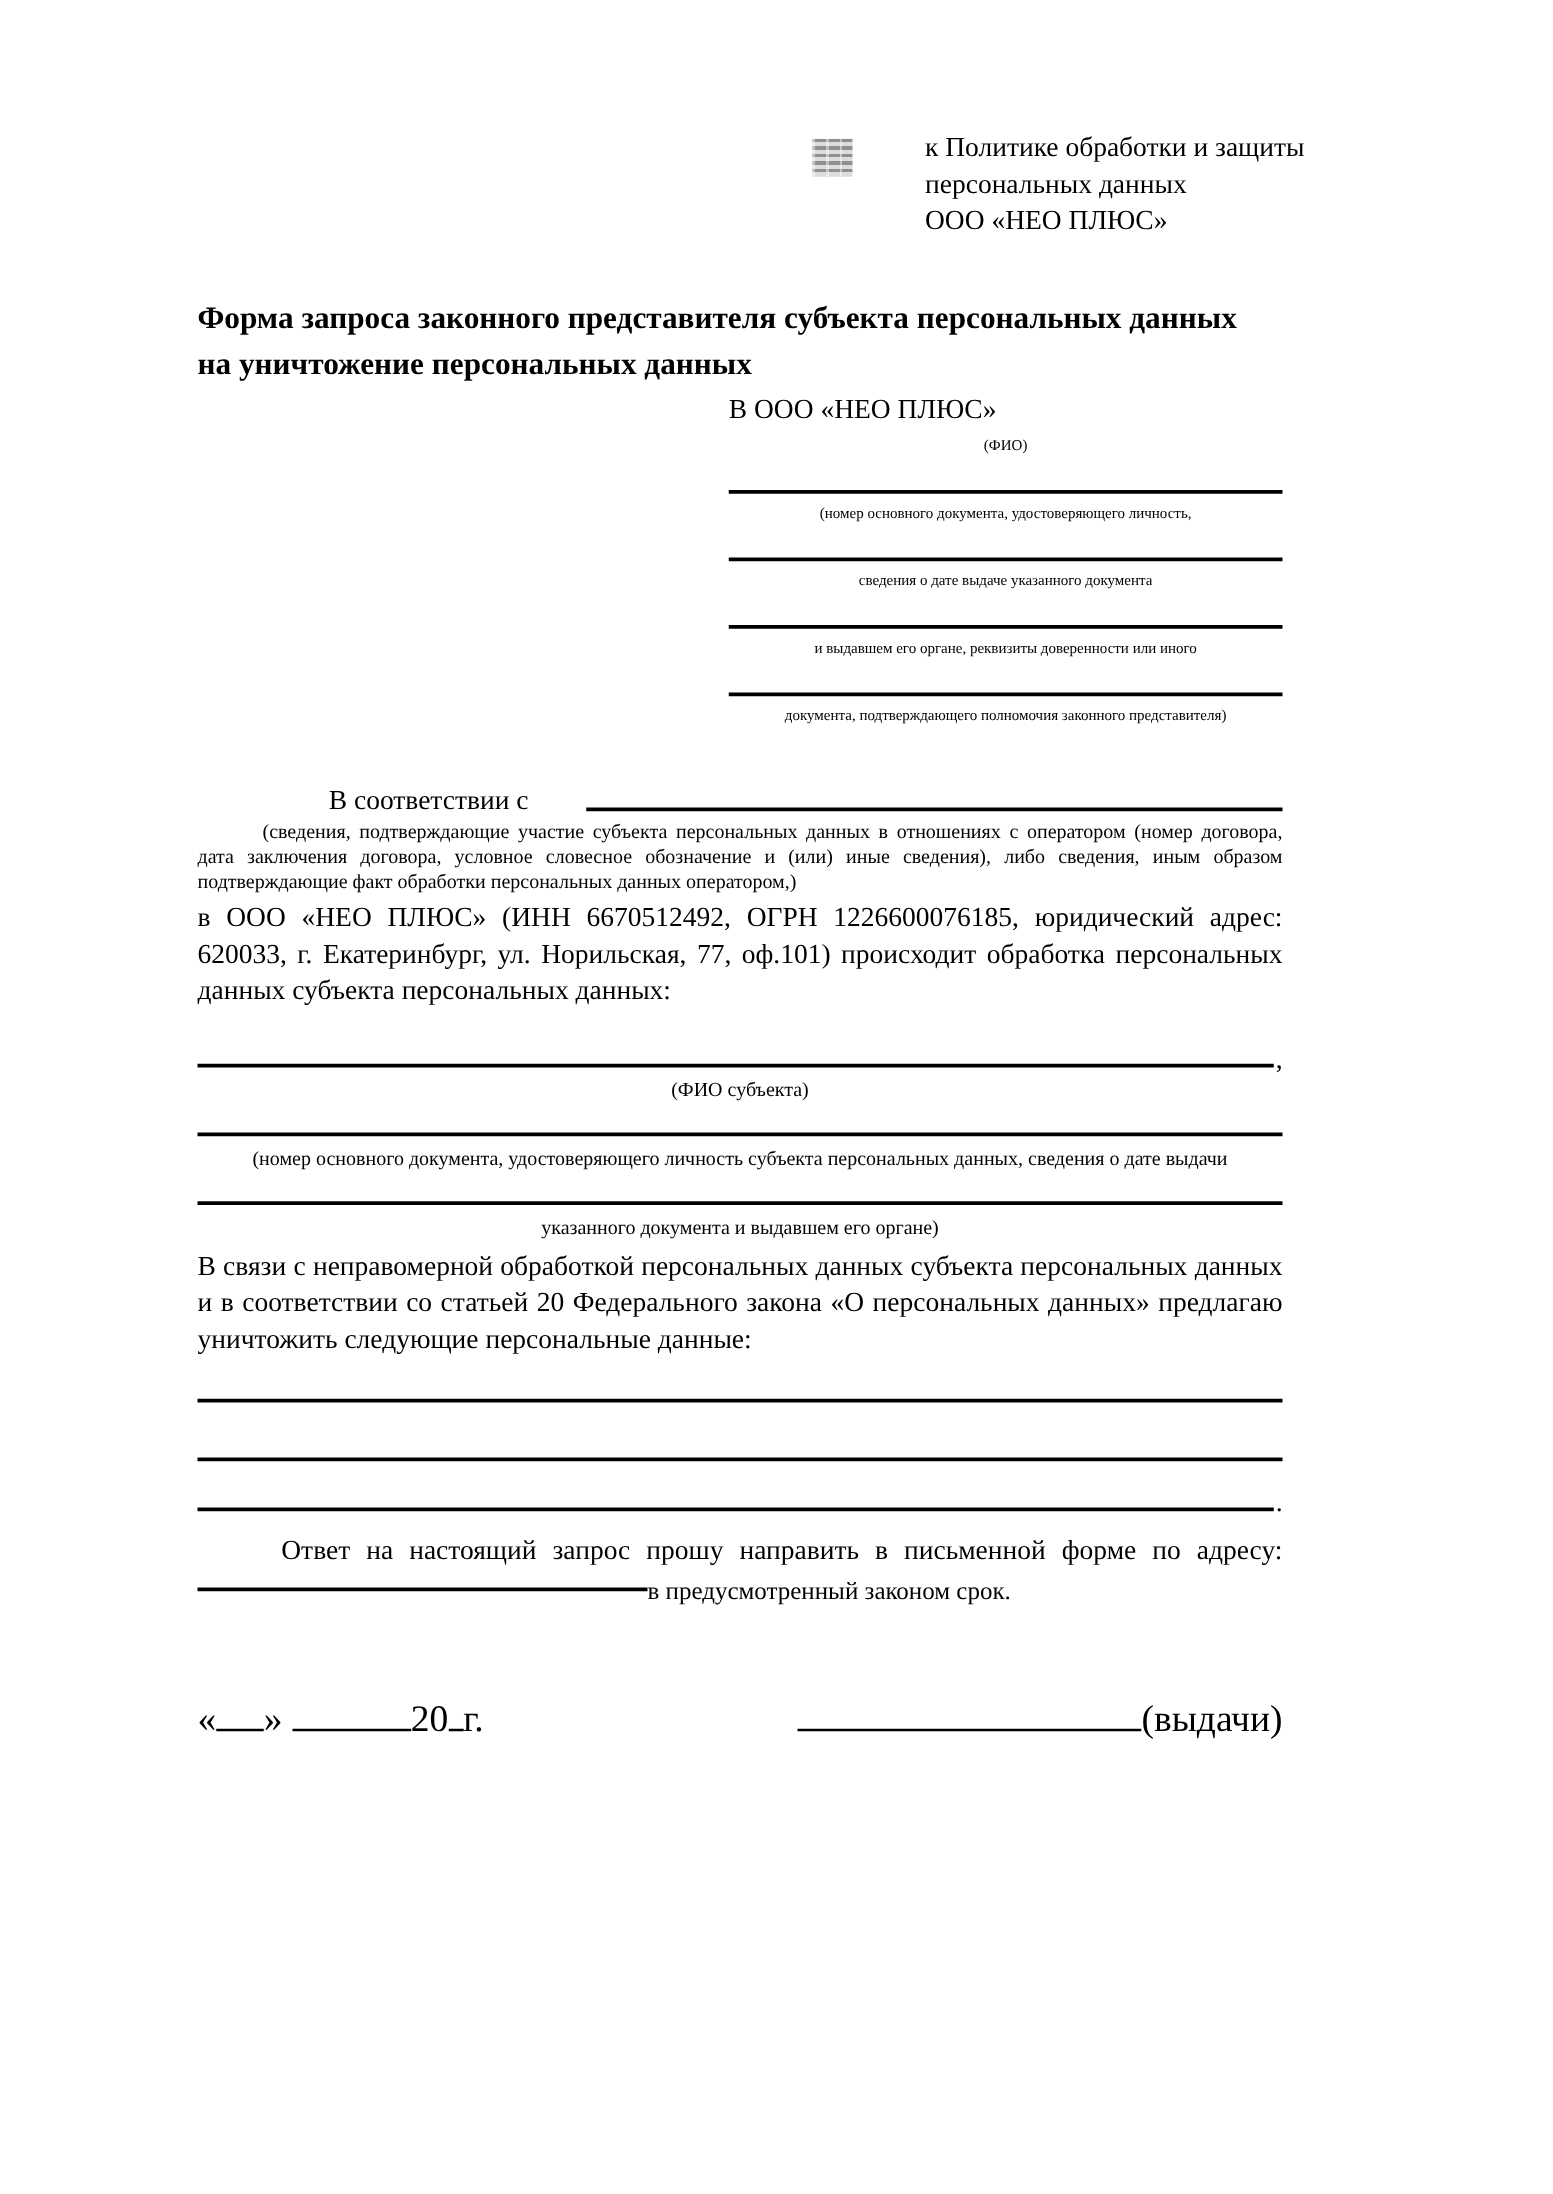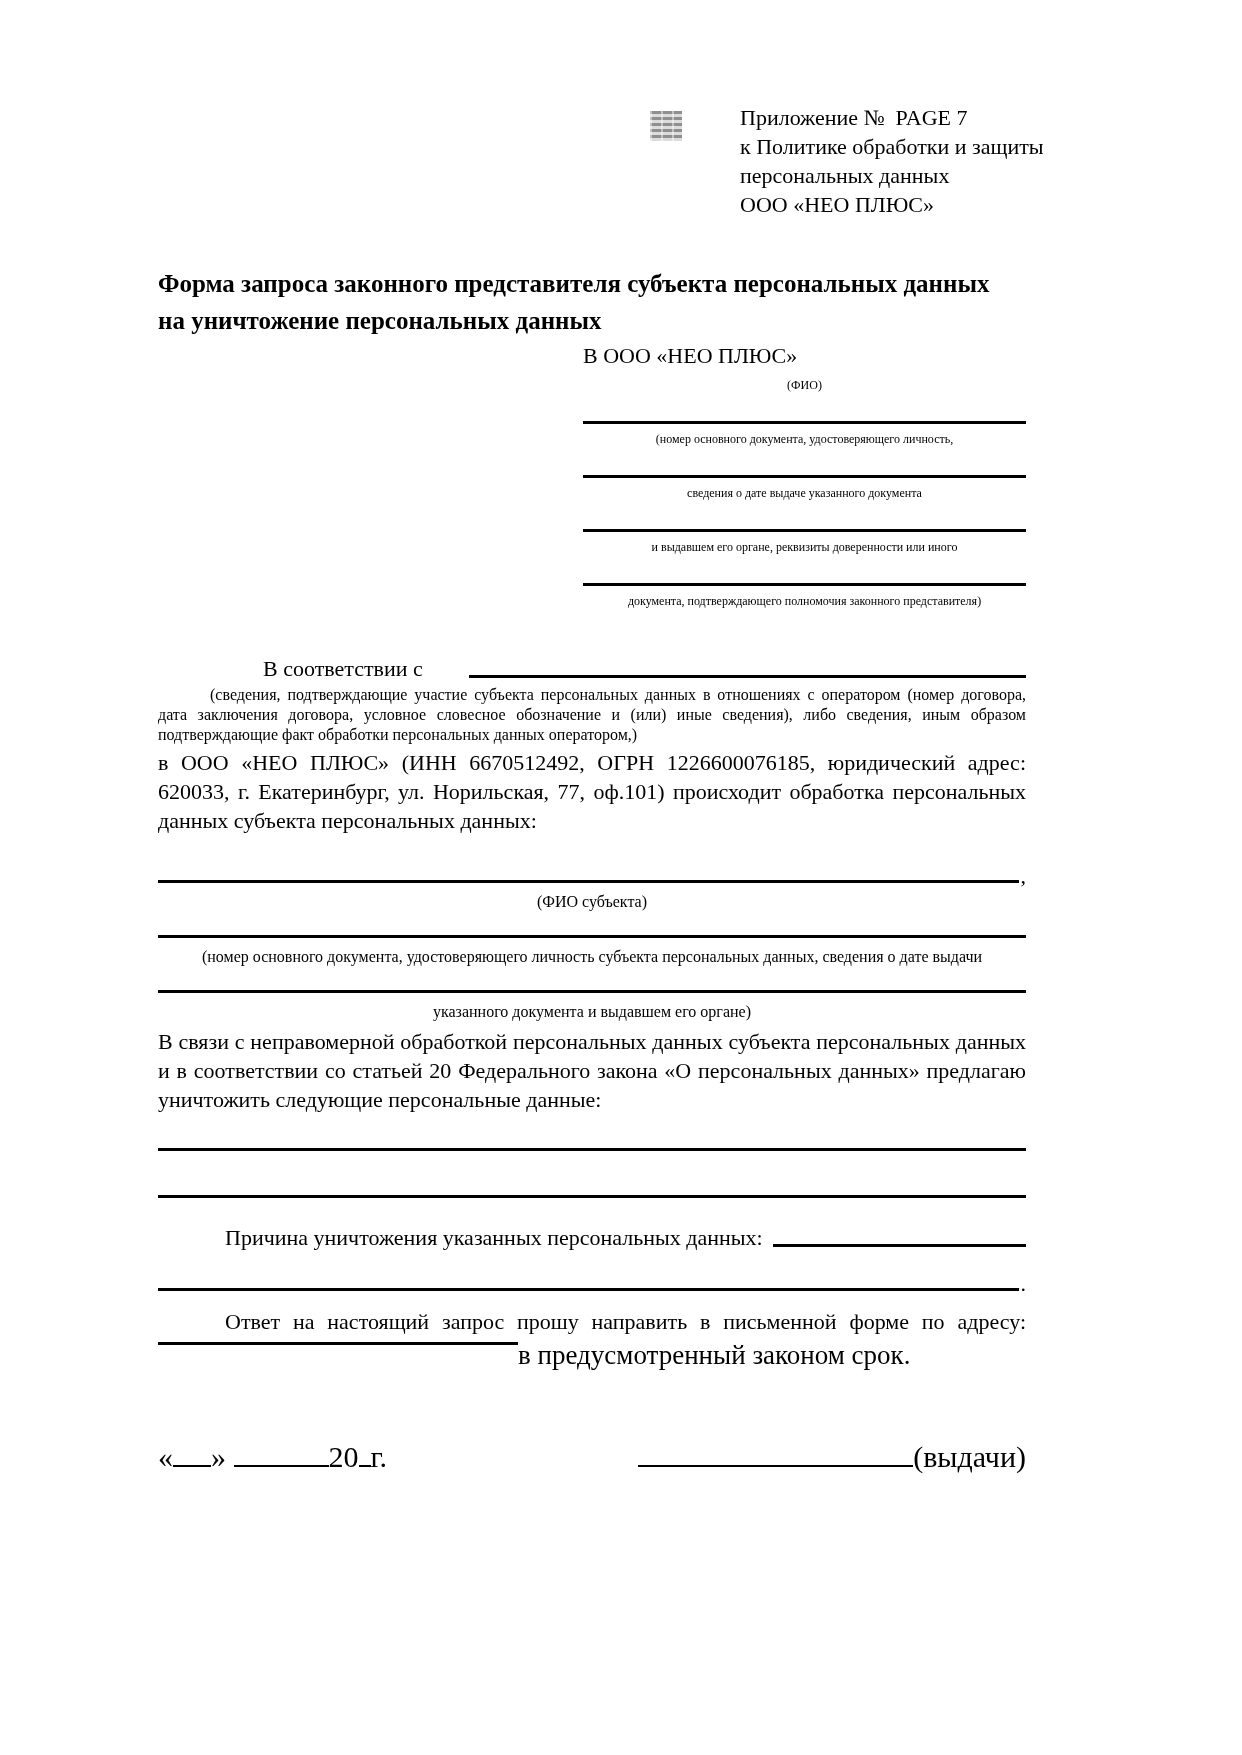--- a/index.html
+++ b/index.html
@@ -58,38 +58,37 @@
   .blank-wide { border-bottom:3px solid #000; height:0; }
   .bw1 { margin-top:34px; }
   .bw2 { margin-top:44px; }
   .reason-row { display:flex; align-items:flex-end; margin-top:26px; font-size:22px; }
   .reason-row .lbl { flex:0 0 auto; line-height:27px; }
   .reason-row .rule { flex:1 1 auto; border-bottom:3px solid #000; margin-bottom:4px; margin-left:10px; }
   .dot-rule-row { display:flex; align-items:flex-end; margin-top:22px; }
   .dot-rule-row .rule { flex:1 1 auto; border-bottom:3px solid #000; margin-bottom:4px; }
   .dot-rule-row .after { flex:0 0 auto; font-size:22px; line-height:22px; margin-left:2px; }
   .response-par { margin-top:12px; text-indent:67px; text-align:justify; text-align-last:justify; }
-  .response-row { display:flex; align-items:flex-start; margin-top:6px; font-size:27px; }
+  .response-row { display:flex; align-items:center; margin-top:6px; font-size:20px; }
   .response-row .rule { flex:0 0 360px; border-bottom:3px solid #000; margin-bottom:4px; }
   .response-row .lbl { flex:0 0 auto; line-height:27px; font-weight:bold; }
 
   
   .footer-row { display:flex; justify-content:space-between; align-items:flex-end; margin-top:68px; font-size:30px; line-height:27px; }
   .u { display:inline-block; height:1em; border-bottom:2px solid #000; }
   .w38 { width:38px; } .w95 { width:95px; } .w12 { width:12px; } .w275 { width:275px; }
 </style>
 </head>
 <body>
 
 <div class="page">
 
   <div class="header-row">
     <div class="artifact"></div>
     <div class="header-block">
-      <div>Приложение №&nbsp; PAGE 7</div>
       <div>к Политике обработки и защиты</div>
       <div>персональных данных</div>
       <div>ООО «НЕО ПЛЮС»</div>
     </div>
   </div>
 
   <div class="title">
     <div>Форма запроса законного представителя субъекта персональных данных</div>
     <div>на уничтожение персональных данных</div>
   </div>
@@ -135,25 +134,20 @@
   <div class="subject-rule-row gap">
     <div class="rule"></div>
   </div>
   <div class="caption-wide">указанного документа и выдавшем его органе)</div>
 
   <div class="body-text request-par">В связи с неправомерной обработкой персональных данных субъекта персональных данных и в соответствии со статьей 20 Федерального закона «О персональных данных» предлагаю уничтожить следующие персональные данные:</div>
 
   <div class="blank-wide bw1"></div>
   <div class="blank-wide bw2"></div>
 
-  <div class="reason-row">
-    <span class="indent-spacer"></span>
-    <span class="lbl">Причина уничтожения указанных персональных данных:</span>
-    <div class="rule"></div>
-  </div>
   <div class="dot-rule-row">
     <div class="rule"></div>
     <span class="after">.</span>
   </div>
 
   <div class="body-text response-par">Ответ на настоящий запрос прошу направить в письменной форме по адресу:</div>
   <div class="response-row">
     <div class="rule"></div>
     <span class="lbl" style="font-weight:normal;">в предусмотренный законом срок.</span>
   </div>

